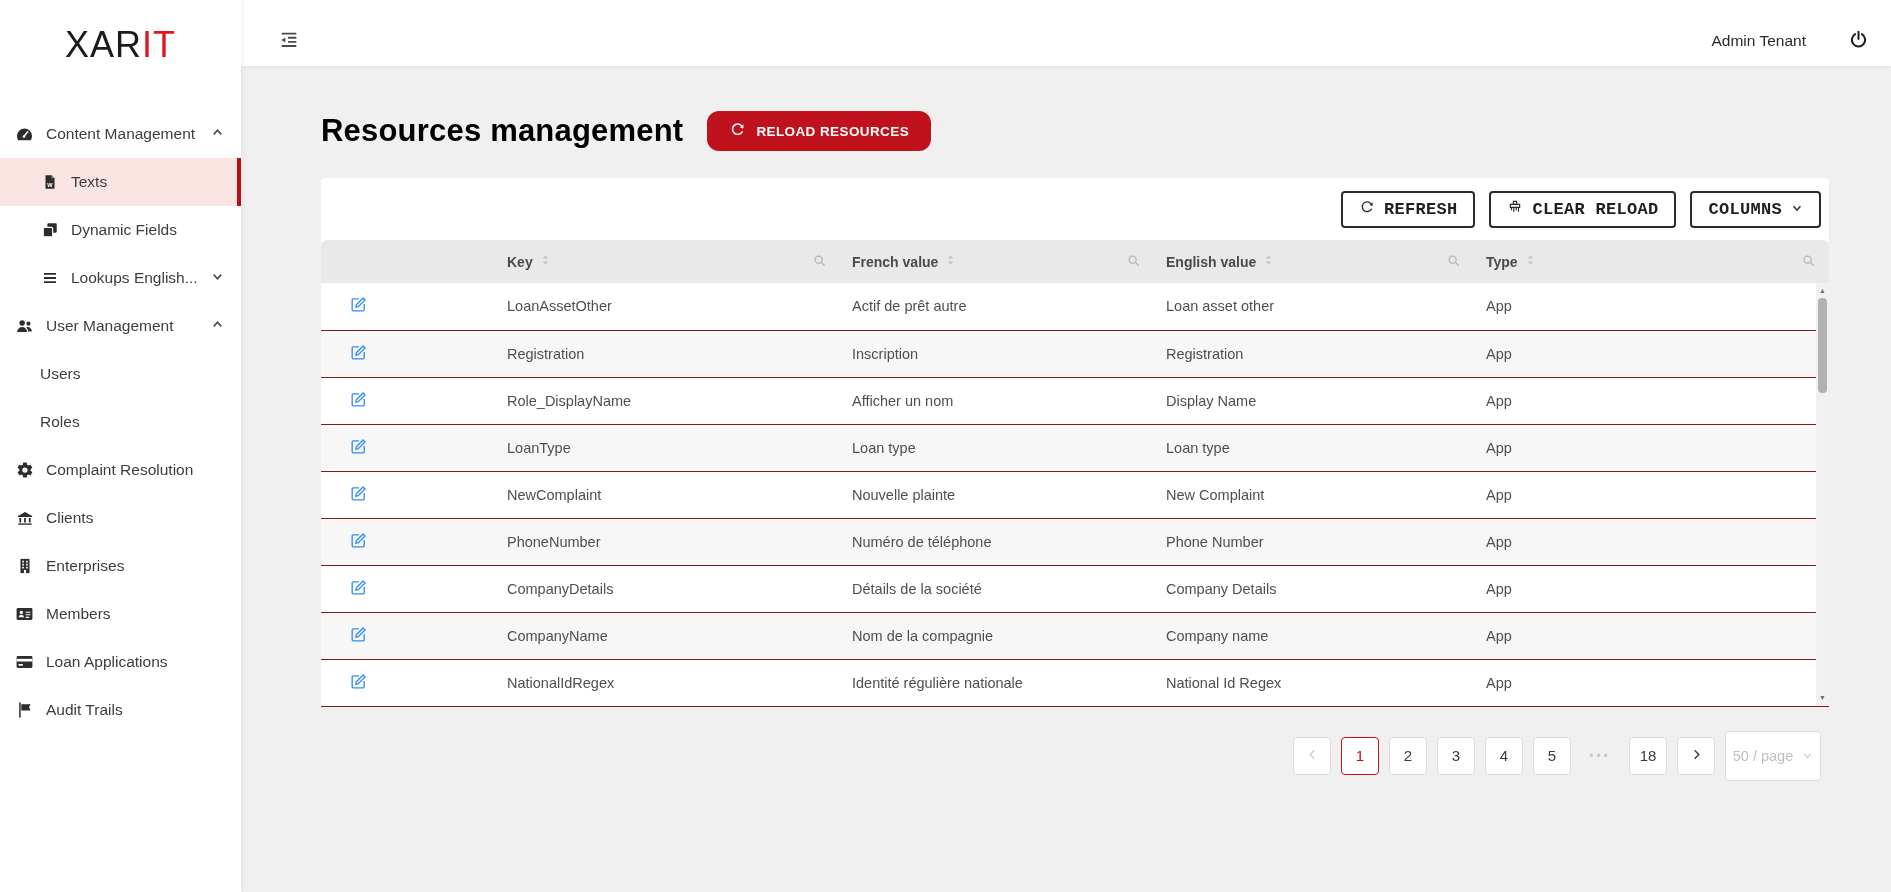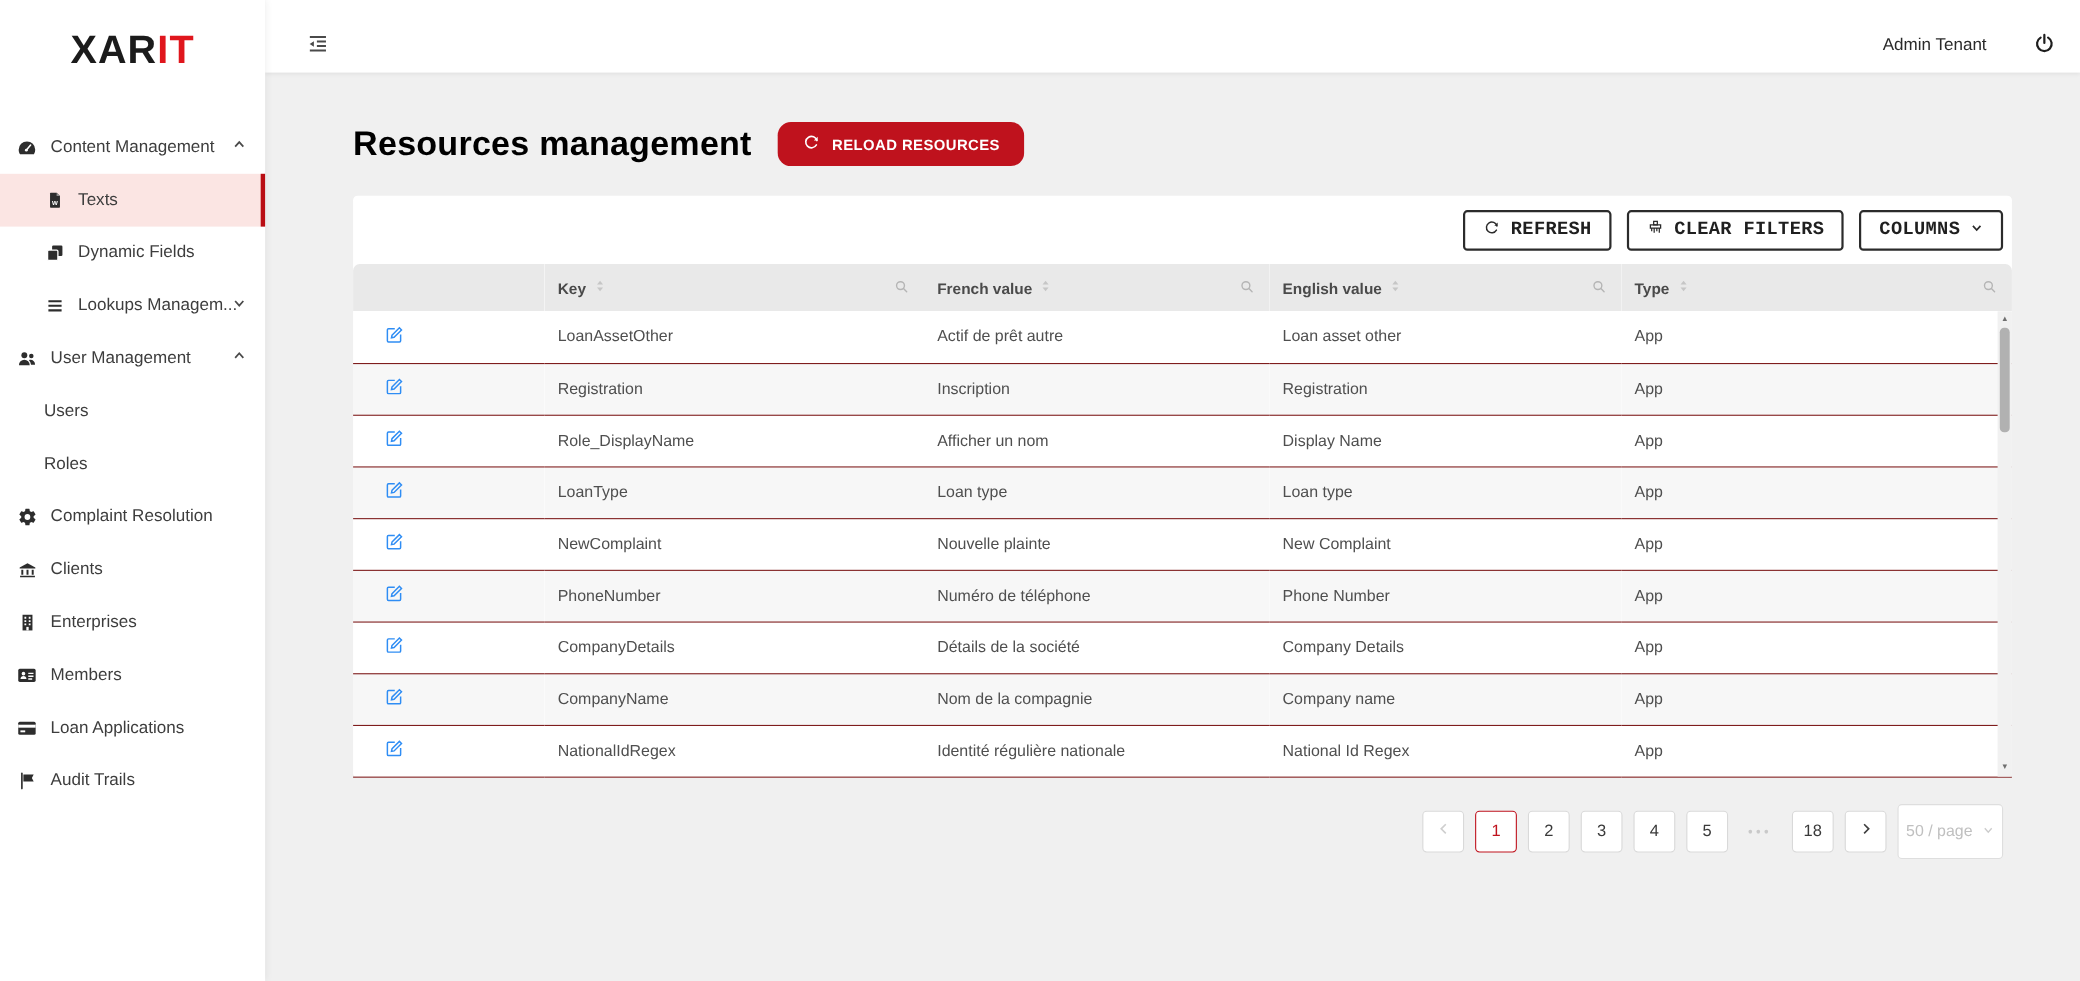--- a/index.html
+++ b/index.html
@@ -13,21 +13,21 @@
   }
 
   
   .sidebar {
     width:241px; height:100%; background:#fff; flex-shrink:0;
     position:relative; z-index:3;
     box-shadow:2px 0 6px rgba(0,0,0,.05);
   }
   .logo {
     padding-top:24px; text-align:center;
-    font-size:36px; font-weight:700; letter-spacing:1px; color:#1b1b1b;
+    font-size:36px; font-weight:400; letter-spacing:1px; color:#1b1b1b;
     height:70px;
   }
   .logo .accent { color:#e0161d; }
   .nav { margin-top:40px; }
   .nav-item {
     height:48px; display:flex; align-items:center; gap:12px;
     padding-left:15px; padding-right:14px;
     font-size:15.5px; color:#3d3d3d; cursor:pointer; position:relative;
     white-space:nowrap;
   }
@@ -158,21 +158,21 @@
       </span>
       <span>Dynamic Fields</span>
     </div>
 
     <div class="nav-item lvl2">
       <span class="nicon">
         <svg width="18" height="18" viewBox="0 0 24 24">
             <path d="M4 6.5h16M4 12h16M4 17.5h16" stroke="#2d2d2d" stroke-width="2.6"></path>
           </svg>
       </span>
-      <span>Lookups Managem...</span>
+      <span>Lookups English...</span>
       <span class="chev"><svg width="13" height="13" viewBox="0 0 14 14">
             <path d="M3 5l4 4.5L11 5" stroke="#4a4a4a" stroke-width="1.7" fill="none"></path>
           </svg></span>
     </div>
 
     <div class="nav-item">
       <span class="nicon">
         <svg width="20" height="20" viewBox="0 0 24 24">
             <circle cx="9" cy="8.2" r="3.4" fill="#2d2d2d"></circle>
             <path d="M2.8 19.5a6.2 6.2 0 0 1 12.4 0z" fill="#2d2d2d"></path>
@@ -313,21 +313,21 @@
           <span>REFRESH</span>
         </button>
         <button class="tbtn">
           <span>
             <svg width="16" height="16" viewBox="0 0 24 24" fill="none" stroke="#2b2b2b" stroke-width="1.7">
                 <path d="M9.5 3.5h5v4.5h-5z"></path>
                 <path d="M5 8h14v4.5H5z"></path>
                 <path d="M6.8 12.5v4.5M10.2 12.5v6.5M13.8 12.5v4.5M17.2 12.5v6.5"></path>
               </svg>
           </span>
-          <span>CLEAR FILTERS</span>
+          <span>CLEAR RELOAD</span>
         </button>
         <button class="tbtn">
           <span>COLUMNS</span>
           <span>
             <svg width="12" height="12" viewBox="0 0 14 14">
                 <path d="M3 5l4 4.5L11 5" stroke="#2b2b2b" stroke-width="1.8" fill="none"></path>
               </svg>
           </span>
         </button>
       </div>

